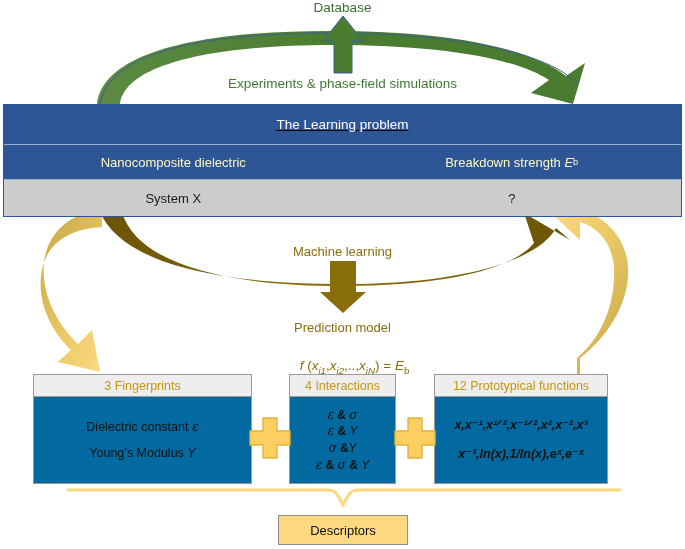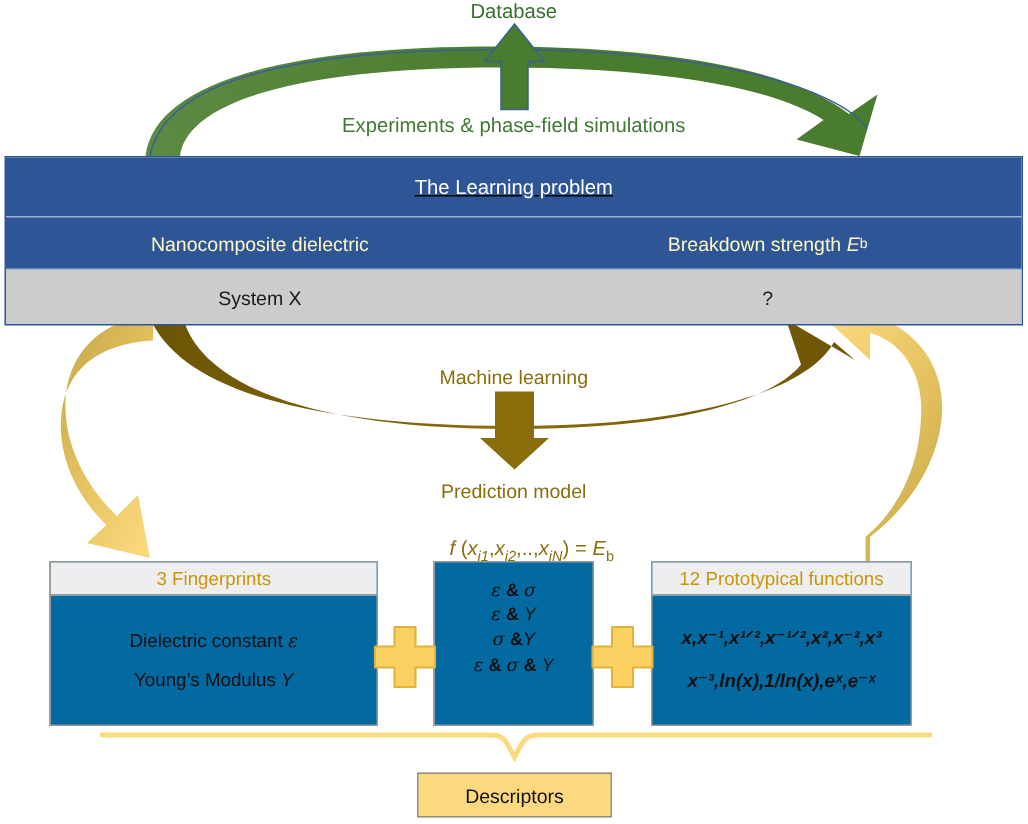--- a/index.html
+++ b/index.html
@@ -192,20 +192,21 @@
 
   <div class="gbox" id="box-fp">
     <div class="ghead">3 Fingerprints</div>
     <div class="gbody">
       <div class="line"><span>Dielectric constant </span><span class="gk">ε</span></div>
       <div class="line"><span>Young’s Modulus </span><span class="ital">Y</span></div>
     </div>
   </div>
 
   <div class="gbox" id="box-ia">
+    <div class="ghead">4 Interactions</div>
     <div class="gbody">
       <div class="line"><span class="gk">ε</span>
         <span class="amp">&amp;</span>
         <span class="gk">σ</span></div>
       <div class="line"><span class="gk">ε</span>
         <span class="amp">&amp;</span>
         <span class="ital">Y</span></div>
       <div class="line"><span class="gk">σ</span>
         <span class="amp">&amp;</span><span class="ital">Y</span></div>
       <div class="line"><span class="gk">ε</span>

